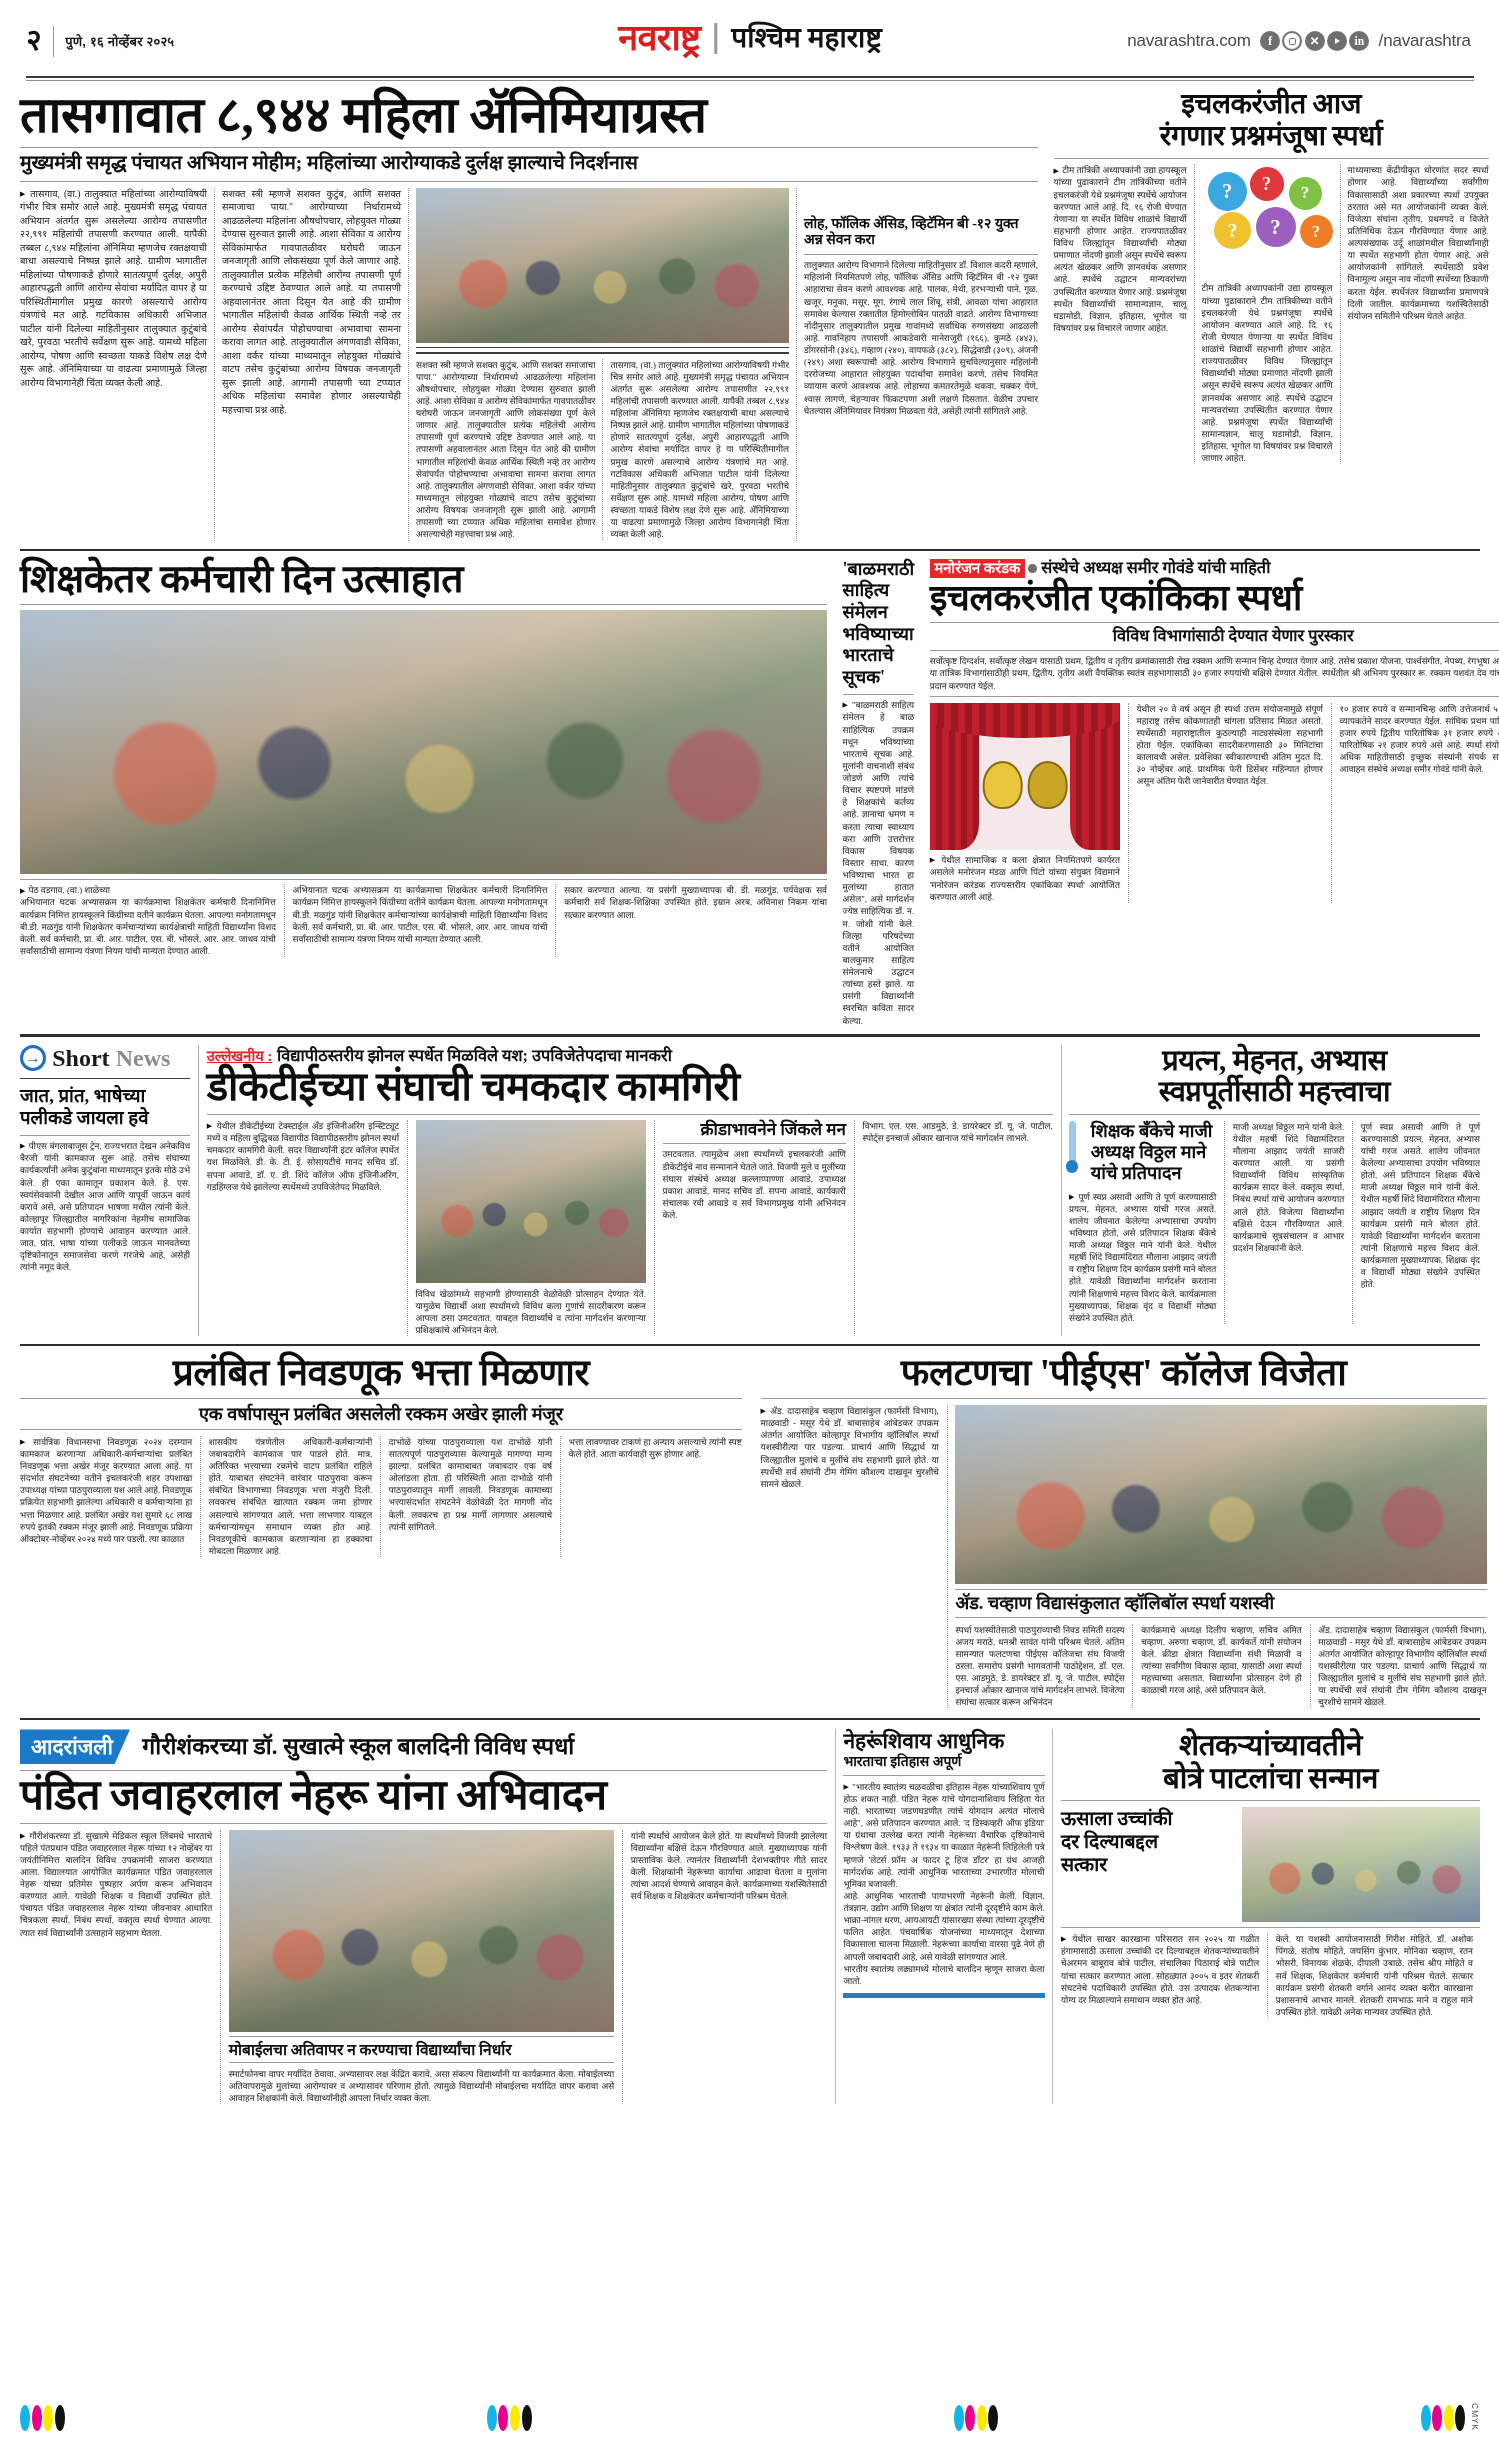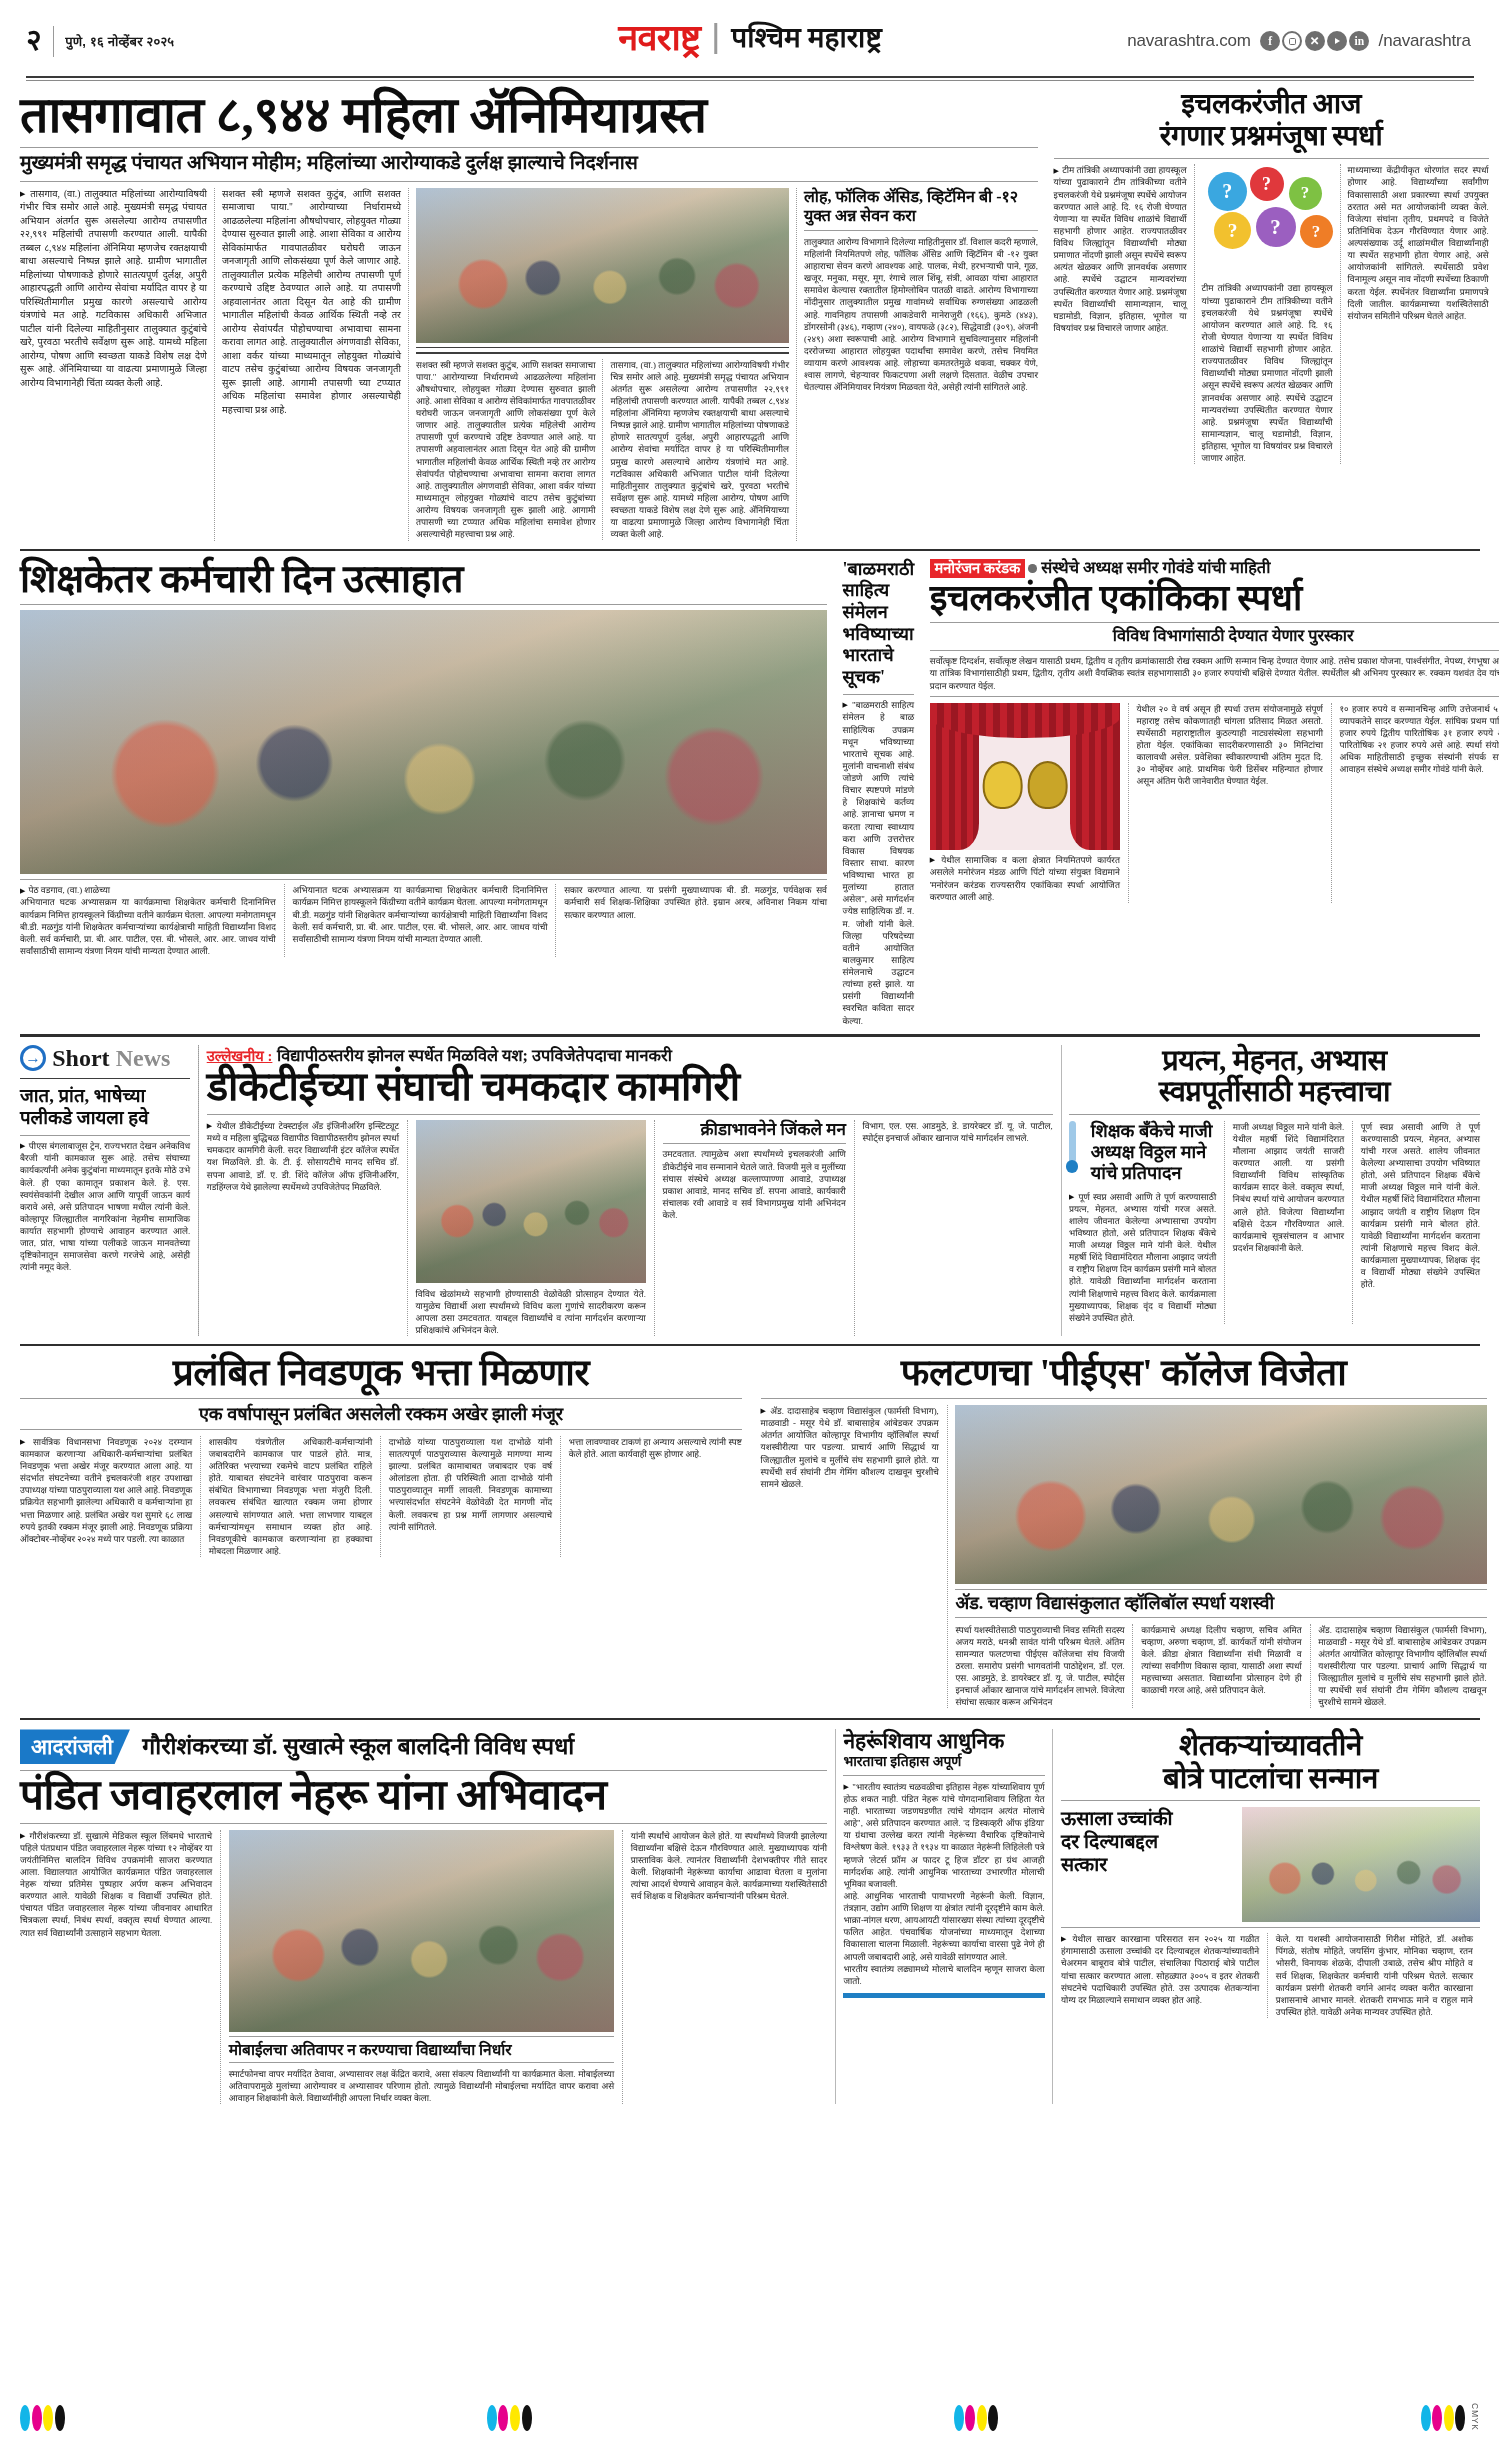--- a/index.html
+++ b/index.html
@@ -251,21 +251,21 @@
             <div style="width:190px;padding-right:7px;">
               <p class="body-txt small">सशक्त स्त्री म्हणजे सशक्त कुटुंब, आणि सशक्त समाजाचा पाया." आरोग्याच्या निर्धारामध्ये आढळलेल्या महिलांना औषधोपचार, लोहयुक्त गोळ्या देण्यास सुरुवात झाली आहे. आशा सेविका व आरोग्य सेविकांमार्फत गावपातळीवर घरोघरी जाऊन जनजागृती आणि लोकसंख्या पूर्ण केले जाणार आहे. तालुक्यातील प्रत्येक महिलेची आरोग्य तपासणी पूर्ण करण्याचे उद्दिष्ट ठेवण्यात आले आहे. या तपासणी अहवालानंतर आता दिसून येत आहे की ग्रामीण भागातील महिलांची केवळ आर्थिक स्थिती नव्हे तर आरोग्य सेवांपर्यंत पोहोचण्याचा अभावाचा सामना करावा लागत आहे. तालुक्यातील अंगणवाडी सेविका, आशा वर्कर यांच्या माध्यमातून लोहयुक्त गोळ्यांचे वाटप तसेच कुटुंबांच्या आरोग्य विषयक जनजागृती सुरू झाली आहे. आगामी तपासणी च्या टप्प्यात अधिक महिलांचा समावेश होणार असल्याचेही महत्त्वाचा प्रश्न आहे.</p>
             </div>
             <div class="dotdiv" style="width:190px;padding-left:7px;">
               <p class="body-txt small">तासगाव, (वा.) तालुक्यात महिलांच्या आरोग्याविषयी गंभीर चित्र समोर आले आहे. मुख्यमंत्री समृद्ध पंचायत अभियान अंतर्गत सुरू असलेल्या आरोग्य तपासणीत २२,९९१ महिलांची तपासणी करण्यात आली. यापैकी तब्बल ८,९४४ महिलांना ॲनिमिया म्हणजेच रक्तक्षयाची बाधा असल्याचे निष्पन्न झाले आहे. ग्रामीण भागातील महिलांच्या पोषणाकडे होणारे सातत्यपूर्ण दुर्लक्ष, अपुरी आहारपद्धती आणि आरोग्य सेवांचा मर्यादित वापर हे या परिस्थितीमागील प्रमुख कारणे असल्याचे आरोग्य यंत्रणांचे मत आहे. गटविकास अधिकारी अभिजात पाटील यांनी दिलेल्या माहितीनुसार तालुक्यात कुटुंबांचे खरे, पुरवठा भरतीचे सर्वेक्षण सुरू आहे. यामध्ये महिला आरोग्य, पोषण आणि स्वच्छता याकडे विशेष लक्ष देणे सुरू आहे. ॲनिमियाच्या या वाढत्या प्रमाणामुळे जिल्हा आरोग्य विभागानेही चिंता व्यक्त केली आहे.</p>
             </div>
           </div>
         </div>
 
         <div class="col dotdiv" style="width:242px;">
-          <div class="hl" style="font-size:16px;line-height:1.18;letter-spacing:0;">लोह, फॉलिक ॲसिड, व्हिटॅमिन बी -१२ युक्त अन्न सेवन करा</div>
+          <div class="hl" style="font-size:14px;line-height:1.18;letter-spacing:0;margin-top:28px;">लोह, फॉलिक ॲसिड, व्हिटॅमिन बी -१२ युक्त अन्न सेवन करा</div>
           <div class="hr-thin" style="margin:4.7px 0 4.7px;"></div>
           <p class="body-txt small">तालुक्यात आरोग्य विभागाने दिलेल्या माहितीनुसार डॉ. विशाल कदरी म्हणाले, महिलांनी नियमितपणे लोह, फॉलिक ॲसिड आणि व्हिटॅमिन बी -१२ युक्त आहाराचा सेवन करणे आवश्यक आहे. पालक, मेथी, हरभऱ्याची पाने, गूळ, खजूर, मनुका, मसूर, मूग, रंगाचे लाल शिंबू, संत्री, आवळा यांचा आहारात समावेश केल्यास रक्तातील हिमोग्लोबिन पातळी वाढते. आरोग्य विभागाच्या नोंदीनुसार तालुक्यातील प्रमुख गावांमध्ये सर्वाधिक रुग्णसंख्या आढळली आहे. गावनिहाय तपासणी आकडेवारी मानेराजुरी (१६६), कुमठे (४४३), डोंगरसोनी (३४६), गव्हाण (२४०), वायफळे (३८२), सिद्धेवाडी (३०९), अंजनी (२४९) अशा स्वरूपाची आहे. आरोग्य विभागाने सुचविल्यानुसार महिलांनी दररोजच्या आहारात लोहयुक्त पदार्थांचा समावेश करणे, तसेच नियमित व्यायाम करणे आवश्यक आहे. लोहाच्या कमतरतेमुळे थकवा, चक्कर येणे, श्वास लागणे, चेहऱ्यावर फिकटपणा अशी लक्षणे दिसतात. वेळीच उपचार घेतल्यास ॲनिमियावर नियंत्रण मिळवता येते, असेही त्यांनी सांगितले आहे.</p>
         </div>
 
       </div>
     </div>
 
     <div class="colrule-v" style="margin:0 7.8px;"></div>
 
     <div style="width:435px;">

